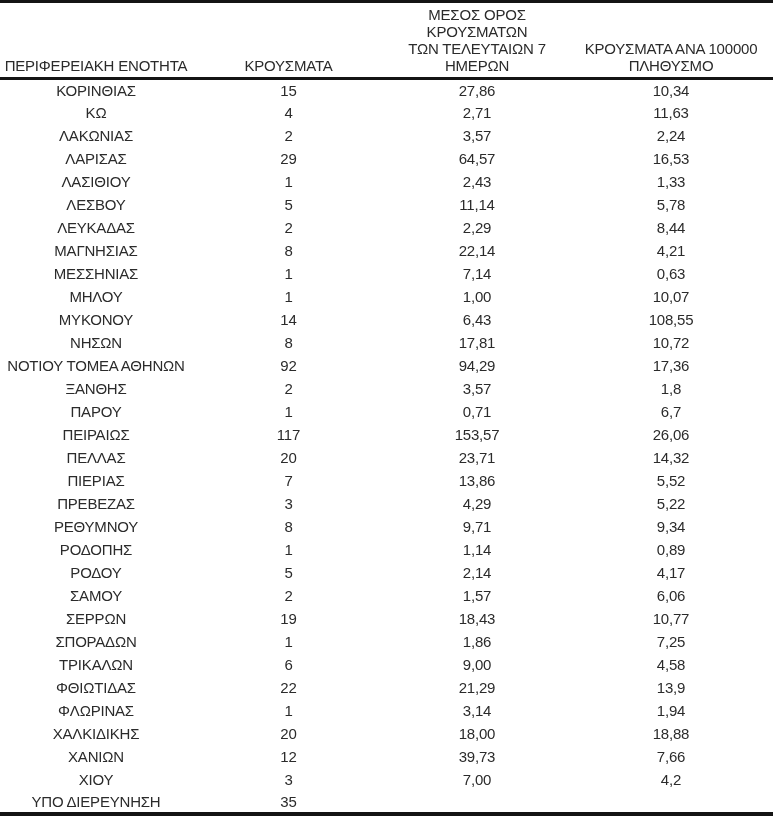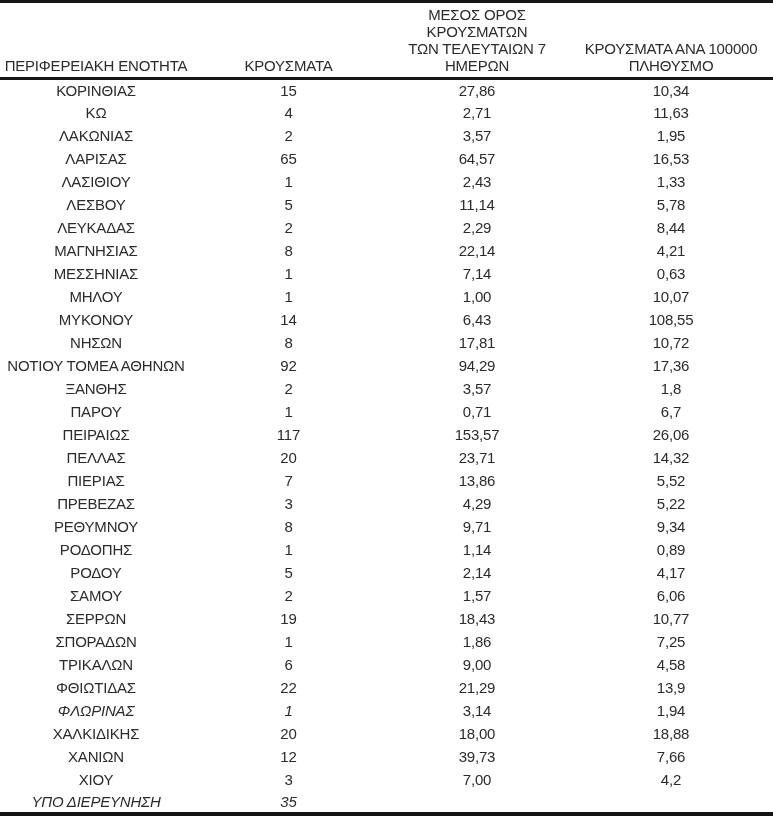--- a/index.html
+++ b/index.html
@@ -45,21 +45,20 @@
   table.cases-table tbody td {
     padding: 0;
     font-size: 15px;
     line-height: 1;
     text-align: center;
     vertical-align: middle;
     white-space: nowrap;
     color: #2b2b2b;
   }
   .em {
-    font-style: italic;
   }
 </style>
 </head>
 <body>
 
 <div class="page">
   <table class="cases-table">
     <colgroup>
       <col style="width:192px">
       <col style="width:193px">
@@ -95,25 +94,25 @@
         <tr>
           <td>ΚΩ</td>
           <td>4</td>
           <td>2,71</td>
           <td>11,63</td>
         </tr>
         <tr>
           <td>ΛΑΚΩΝΙΑΣ</td>
           <td>2</td>
           <td>3,57</td>
-          <td>1,95</td>
+          <td>2,24</td>
         </tr>
         <tr>
           <td>ΛΑΡΙΣΑΣ</td>
-          <td>65</td>
+          <td>29</td>
           <td>64,57</td>
           <td>16,53</td>
         </tr>
         <tr>
           <td>ΛΑΣΙΘΙΟΥ</td>
           <td>1</td>
           <td>2,43</td>
           <td>1,33</td>
         </tr>
         <tr>

